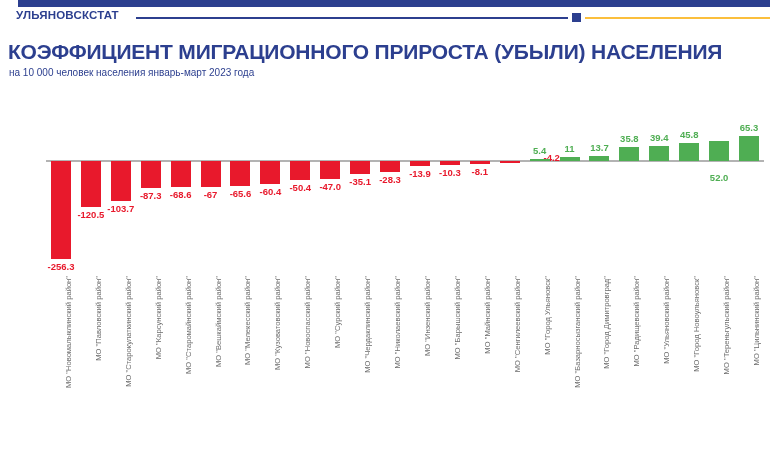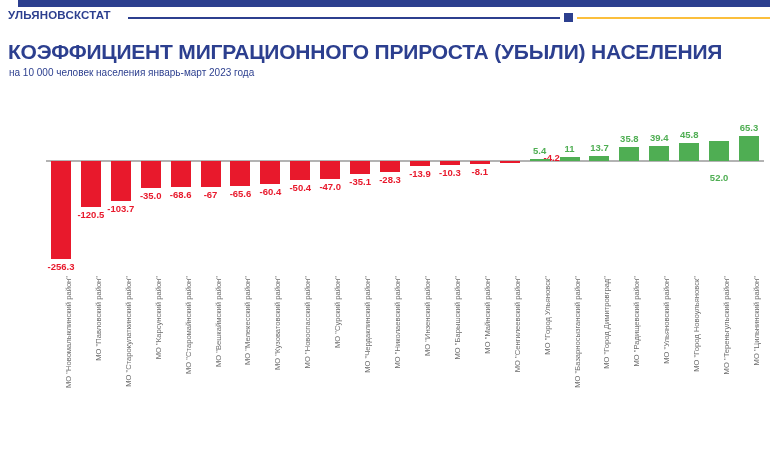--- a/index.html
+++ b/index.html
@@ -19,21 +19,21 @@
   #header-band {
     position: absolute;
     left: 18px;
     top: 0;
     width: 752px;
     height: 7px;
     background: #2c3f8f;
   }
   #brand-row {
     position: absolute;
-    left: 0;
+    left: 8px;
     top: 9px;
     width: 638px;
     height: 16px;
   }
   #brand-name {
     position: absolute;
     left: 8px;
     top: 0px;
     font-size: 11.5px;
     font-weight: bold;
@@ -174,21 +174,21 @@
         <div class="bar-label neg" style="top: 109.151px;">-120.5</div>
         <div class="cat-label">МО "Павловский район"</div>
       </div>
       <div class="bar-slot" style="left: 59.8333px; width: 29.9167px;">
         <div class="bar neg" style="height: 39.7171px;"></div>
         <div class="bar-label neg" style="top: 102.717px;">-103.7</div>
         <div class="cat-label">МО "Старокулаткинский район"</div>
       </div>
       <div class="bar-slot" style="left: 89.75px; width: 29.9167px;">
         <div class="bar neg" style="height: 26.6568px;"></div>
-        <div class="bar-label neg" style="top: 89.6568px;">-35.0</div>
+        <div class="bar-label neg" style="top: 89.6568px;">-87.3</div>
         <div class="cat-label">МО "Карсунский район"</div>
       </div>
       <div class="bar-slot" style="left: 119.667px; width: 29.9167px;">
         <div class="bar neg" style="height: 26.2738px;"></div>
         <div class="bar-label neg" style="top: 89.2738px;">-68.6</div>
         <div class="cat-label">МО "Старомайнский район"</div>
       </div>
       <div class="bar-slot" style="left: 149.583px; width: 29.9167px;">
         <div class="bar neg" style="height: 25.661px;"></div>
         <div class="bar-label neg" style="top: 88.661px;">-67</div>

